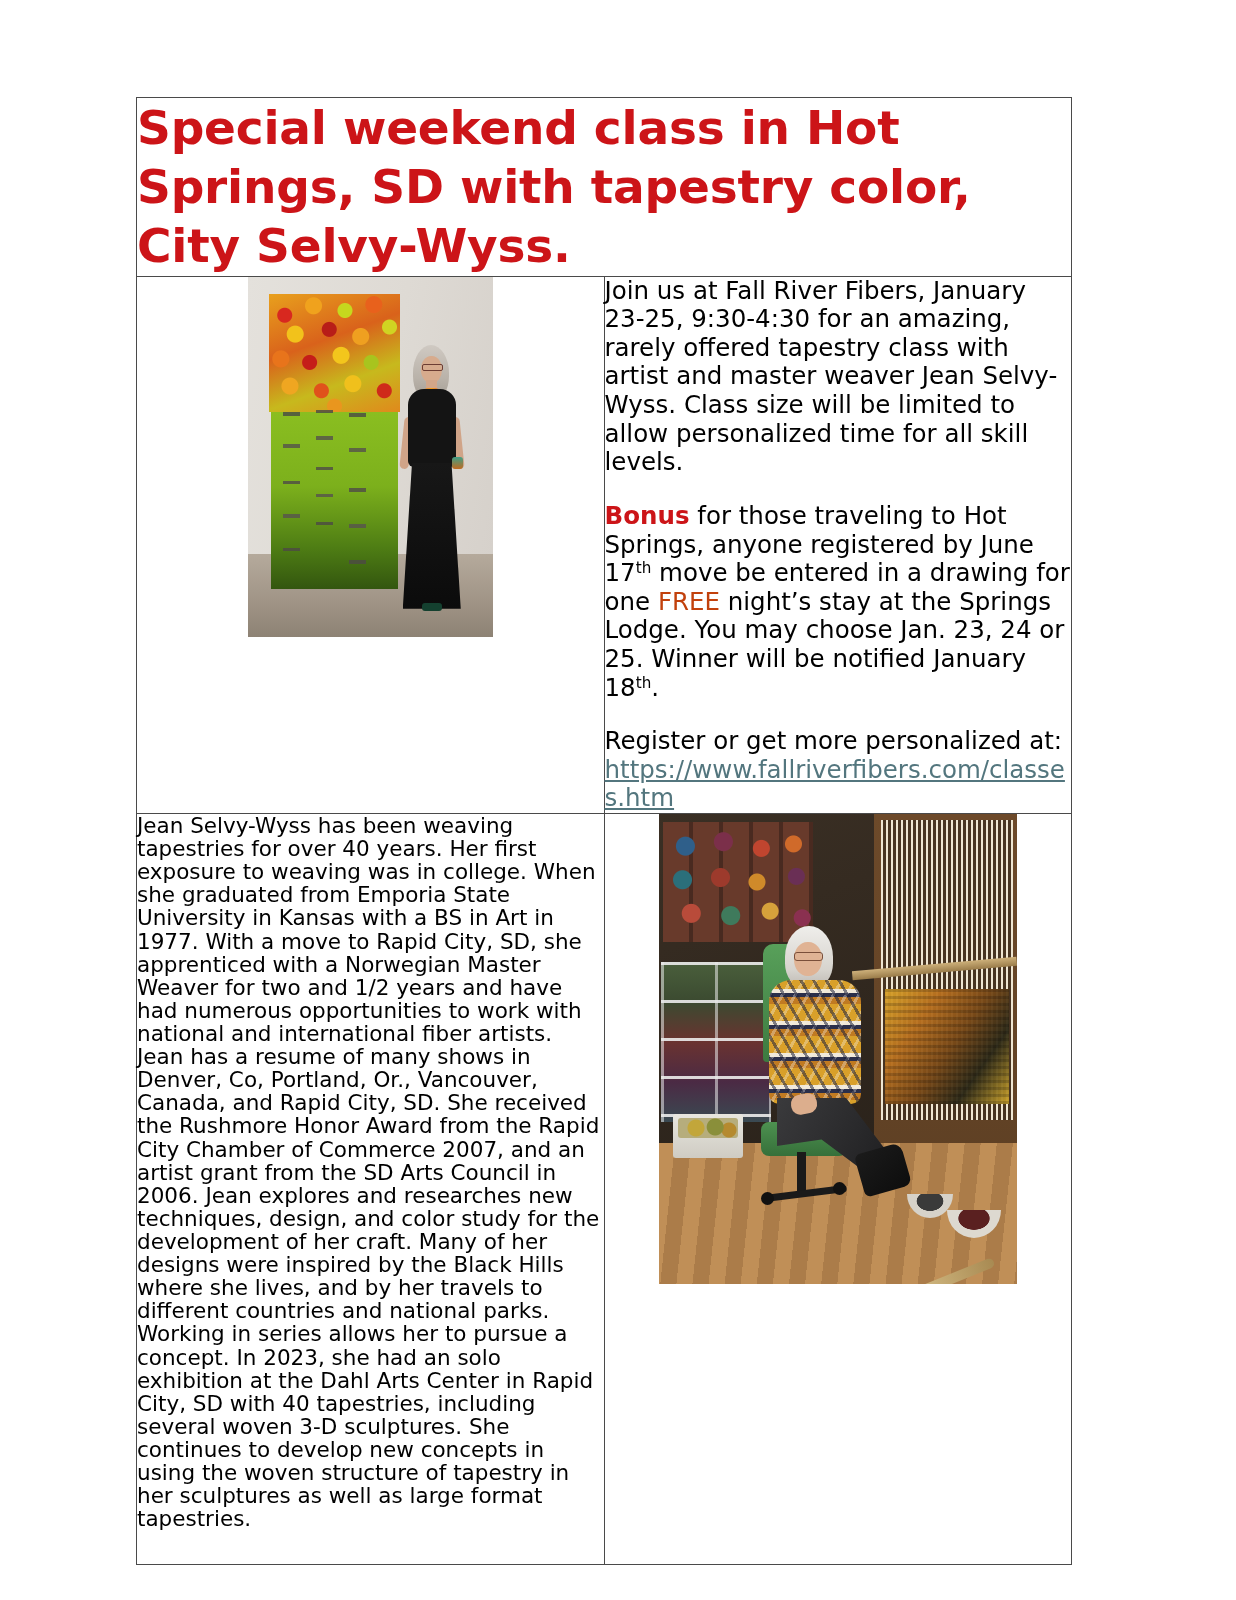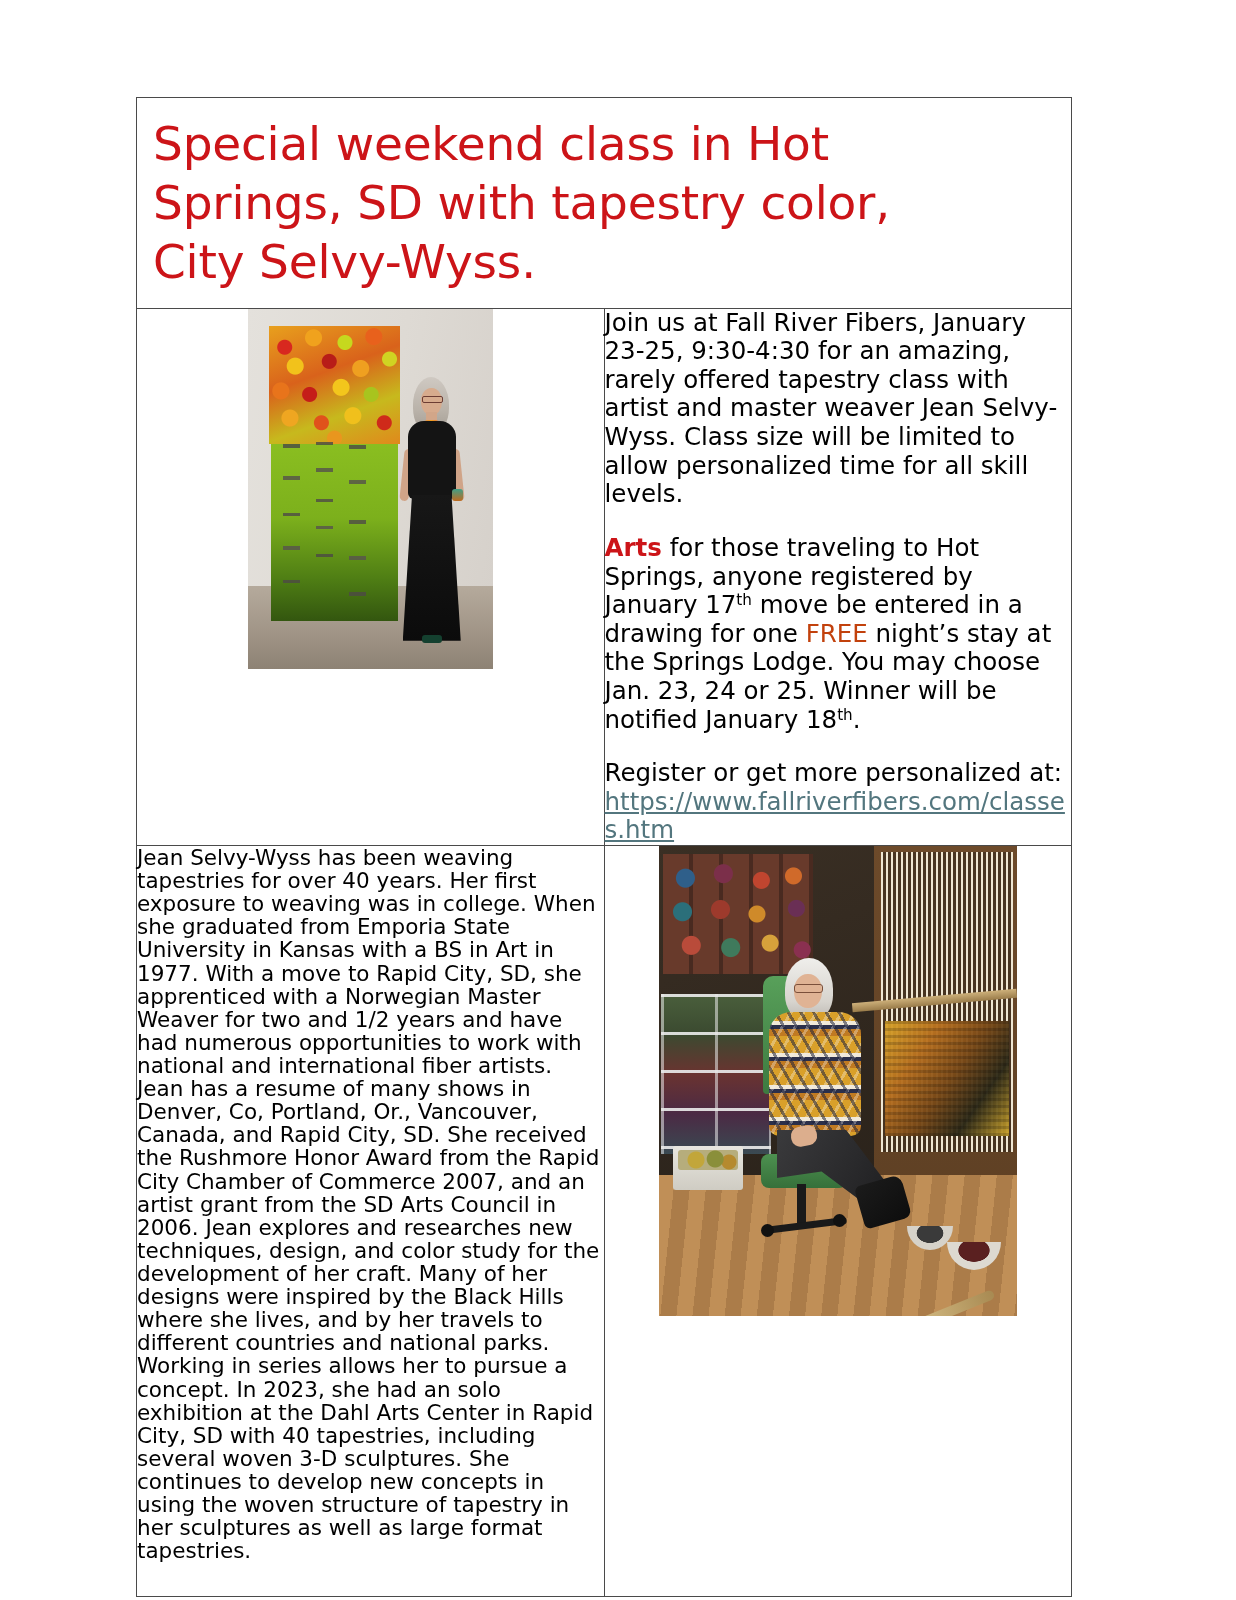--- a/index.html
+++ b/index.html
@@ -40,22 +40,22 @@
   }
 
   
   .title-cell {
     padding: 6px 10px 10px 14px;
   }
   .flyer-title {
     color: #cc1418;
     font-size: 47px;
     line-height: 1.26;
-    font-weight: 400;
-    margin: 16px;
+    font-weight: 700;
+    margin: 0;
     letter-spacing: -0.2px;
   }
 
   
   .photo-cell-left {
     width: 463px;
     height: 528px;
     text-align: center;
     padding-top: 11px;
   }
@@ -434,21 +434,21 @@
             <div class="p1-bracelet"></div>
             <div class="p1-skirt"></div>
             <div class="p1-shoe"></div>
           </div>
         </div>
       </td>
 
       <td class="info-cell">
         <p class="info-text">Join us at Fall River Fibers, January 23-25, 9:30-4:30 for an amazing, rarely offered tapestry class with artist and master weaver Jean Selvy-Wyss. Class size will be limited to allow personalized time for all skill levels.</p>
 
-        <p class="info-text"><span class="bonus-word">Arts</span><span> for those traveling to Hot Springs, anyone registered by January 17</span><sup>th</sup><span> move be entered in a drawing for one </span><span class="free-word">FREE</span><span> night’s stay at the Springs Lodge. You may choose Jan. 23, 24 or 25. Winner will be notified January 18</span><sup>th</sup><span>.</span></p>
+        <p class="info-text"><span class="bonus-word">Bonus</span><span> for those traveling to Hot Springs, anyone registered by June 17</span><sup>th</sup><span> move be entered in a drawing for one </span><span class="free-word">FREE</span><span> night’s stay at the Springs Lodge. You may choose Jan. 23, 24 or 25. Winner will be notified January 18</span><sup>th</sup><span>.</span></p>
 
         <p class="info-text"><span>Register or get more personalized at:</span><br><a class="url-link" href="#">https://www.fallriverfibers.com/classes.htm</a></p>
       </td>
     </tr>
 
     <tr>
       <td class="bio-cell">
         <p class="bio-text">Jean Selvy-Wyss has been weaving tapestries for over 40 years. Her first exposure to weaving was in college. When she graduated from Emporia State University in Kansas with a BS in Art in 1977. With a move to Rapid City, SD, she apprenticed with a Norwegian Master Weaver for two and 1/2 years and have had numerous opportunities to work with national and international fiber artists.  Jean has a resume of many shows in Denver, Co, Portland, Or., Vancouver, Canada, and Rapid City, SD.  She received the Rushmore Honor Award from the Rapid City Chamber of Commerce 2007, and an artist grant from the SD Arts Council in 2006. Jean explores and researches new techniques, design, and color study for the development of her craft. Many of her designs were inspired by the Black Hills where she lives, and by her travels to different countries and national parks. Working in series allows her to pursue a concept.  In 2023, she had an solo exhibition at the Dahl Arts Center in Rapid City, SD with 40 tapestries, including several woven 3-D sculptures. She continues to develop new concepts in using the woven structure of tapestry in her sculptures as well as large format tapestries.</p>
       </td>
 

